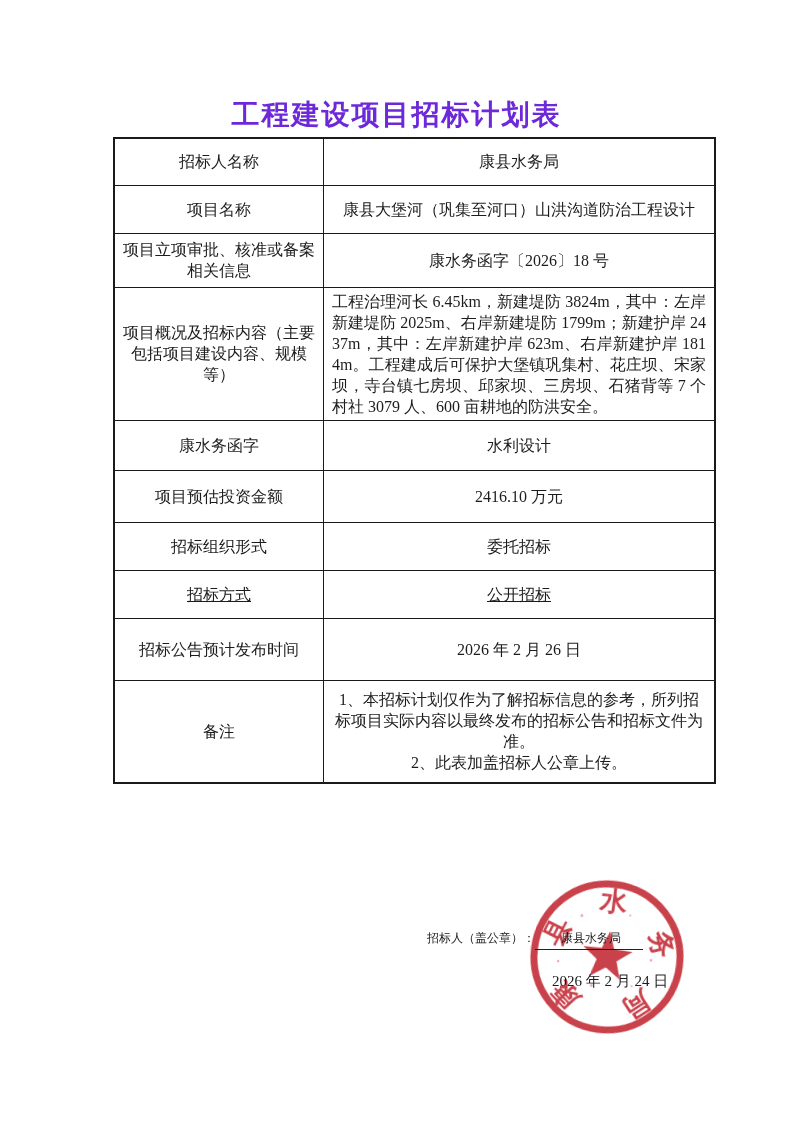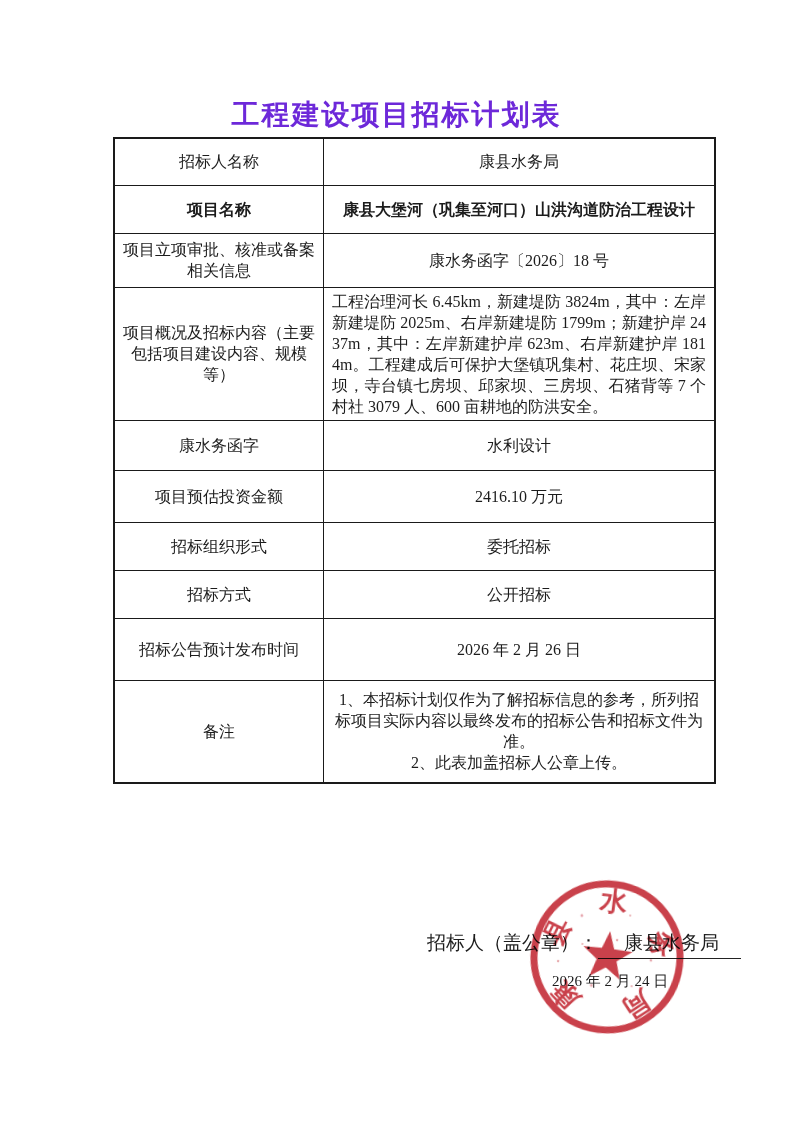--- a/index.html
+++ b/index.html
@@ -39,36 +39,36 @@
     line-height: 21px;
     vertical-align: middle;
     padding: 3px 8px;
     word-break: break-all;
   }
   td.label-cell { width: 192px; text-align: center; }
   td.value-cell { width: 374px; text-align: center; }
   td.value-justify { text-align: justify; vertical-align: middle; font-size: 15.5px; }
   td.value-remark { text-align: center; vertical-align: middle; white-space: pre-line; }
   tr.r1  { height: 47px; }
-  tr.r2  { height: 48px; font-weight: bold; }
+  tr.r2  { height: 48px; }
   tr.r3  { height: 54px; }
   tr.r4  { height: 54px; }
   tr.r5  { height: 128px; }
   tr.r6  { height: 50px; }
   tr.r7  { height: 52px; }
   tr.r8  { height: 48px; }
-  tr.r9  { height: 48px; }
+  tr.r9  { height: 48px; text-decoration: underline; }
   tr.r10 { height: 62px; }
   tr.r11 { height: 58px; }
   tr.r12 { height: 103px; }
   .sig-line {
     position: absolute;
     top: 930px;
     left: 427px;
-    font-size: 19px;
+    font-size: 12px;
     z-index: 2;
     white-space: nowrap;
   }
   .sig-name {
     display: inline-block;
     border-bottom: 1.5px solid #222;
     padding: 0 22px 2px 26px;
   }
   .sig-date {
     position: absolute;

